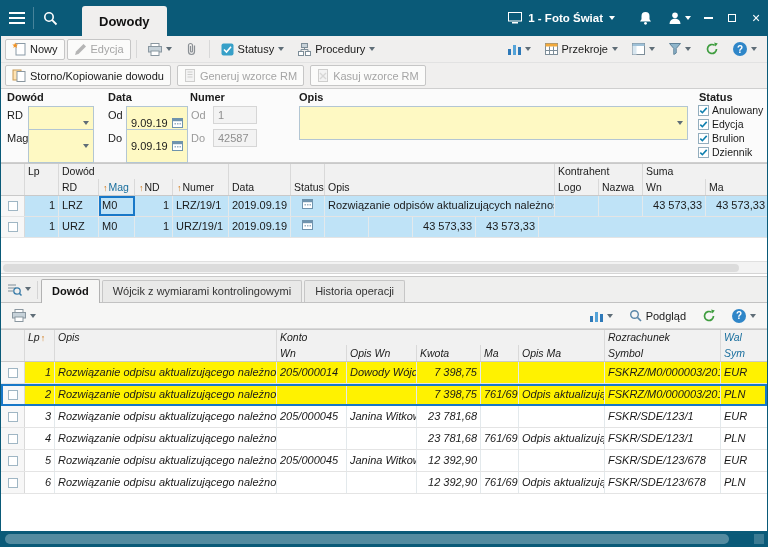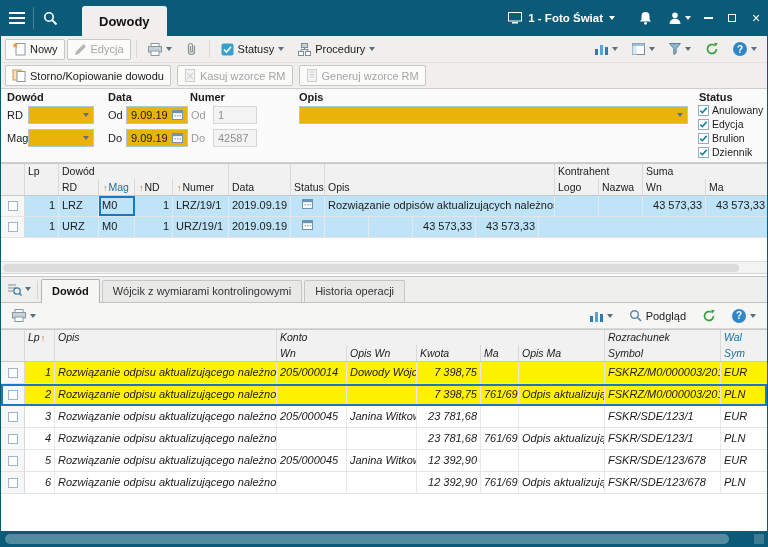--- a/index.html
+++ b/index.html
@@ -27,21 +27,21 @@
   .tbtn.disabled{color:#a5a5a5;}
   .tsep{width:1px;height:18px;background:#d8d8d8;margin:0 3px;}
   .flexsp{flex:1;}
   .helpdot{width:14px;height:14px;border-radius:50%;background:#2f86c8;color:#fff;font-weight:bold;font-size:10px;display:flex;align-items:center;justify-content:center;}
 
   
   .filters{position:absolute;top:89px;left:0;right:0;height:74px;background:#fbfbfb;border-bottom:1px solid #cfcfcf;box-sizing:border-box;}
   .flabel{position:absolute;font-weight:bold;}
   .fplain{position:absolute;}
   .fmuted{position:absolute;color:#9a9a9a;}
-  .combo{position:absolute;height:18px;background:#eab308;border:1px solid #b3c6d3;display:flex;align-items:center;padding:0 4px;box-sizing:border-box;}
+  .combo{position:absolute;height:18px;background:#fef9c3;border:1px solid #b3c6d3;display:flex;align-items:center;padding:16px 4px;box-sizing:border-box;}
   .combo .endchev{margin-left:auto;}
   .input-dis{position:absolute;height:18px;background:#f3f3f3;border:1px solid #d6d6d6;color:#8f8f8f;padding:0 4px;line-height:16px;box-sizing:border-box;}
   .fcheck{position:absolute;display:flex;align-items:center;gap:3px;font-size:10.5px;}
 
   
   .grid-top{position:absolute;top:163px;left:0;right:0;border-top:1px solid #c9c9c9;}
   .grid-bottom{position:absolute;top:329px;left:0;right:0;border-top:1px solid #c9c9c9;font-style:italic;}
   .ghead-group{display:flex;height:15px;line-height:15px;background:#f1f1f1;font-size:10.5px;}
   .ghead-cols{display:flex;height:16px;line-height:16px;background:#f1f1f1;border-bottom:1px solid #c9c9c9;font-size:10.5px;}
   .cell{box-sizing:border-box;flex:0 0 auto;padding:0 3px;overflow:hidden;white-space:nowrap;border-right:1px solid #e3e9ec;}
@@ -191,20 +191,31 @@
       <svg width="13" height="12" viewBox="0 0 13 12">
           <rect x="0" y="6" width="3" height="6" fill="#2e79b8"></rect>
           <rect x="5" y="2" width="3" height="10" fill="#54a3d8"></rect>
           <rect x="10" y="4" width="3" height="8" fill="#2e79b8"></rect>
         </svg>
       <span class="chev"></span>
     </button>
     <button class="tbtn">
       <svg width="13" height="12" viewBox="0 0 13 12">
           <rect x="0.5" y="0.5" width="12" height="11" fill="#fff" stroke="#7d8d98"></rect>
+          <rect x="0.5" y="0.5" width="12" height="3" fill="#f2a93b"></rect>
+          <line x1="4.5" y1="3.5" x2="4.5" y2="11.5" stroke="#7d8d98"></line>
+          <line x1="8.5" y1="3.5" x2="8.5" y2="11.5" stroke="#7d8d98"></line>
+          <line x1="0.5" y1="7.5" x2="12.5" y2="7.5" stroke="#7d8d98"></line>
+        </svg>
+      <span>Przekroje</span>
+      <span class="chev"></span>
+    </button>
+    <button class="tbtn">
+      <svg width="13" height="12" viewBox="0 0 13 12">
+          <rect x="0.5" y="0.5" width="12" height="11" fill="#fff" stroke="#7d8d98"></rect>
           <rect x="0.5" y="0.5" width="12" height="2.5" fill="#9fc1d8"></rect>
           <rect x="0.5" y="3" width="4" height="8.5" fill="#d8e6ef"></rect>
         </svg>
       <span class="chev"></span>
     </button>
     <button class="tbtn">
       <svg width="12" height="12" viewBox="0 0 12 12">
           <polygon points="0.5,0.5 11.5,0.5 7.2,5.5 7.2,10 4.8,11.5 4.8,5.5" fill="#8fb6cc" stroke="#5f8299"></polygon>
         </svg>
       <span class="chev"></span>
@@ -221,37 +232,37 @@
     </button>
   </div>
 
   <div class="toolbar2">
     <button class="tbtn bordered">
       <svg width="14" height="13" viewBox="0 0 14 13">
           <rect x="1" y="1" width="8" height="10" fill="#ffe3b3" stroke="#c89a55"></rect>
           <rect x="5" y="2.5" width="8" height="10" fill="#fff" stroke="#8a97a0"></rect>
         </svg>
       <span>Storno/Kopiowanie dowodu</span>
-    </button>
-    <button class="tbtn bordered disabled">
-      <svg width="12" height="13" viewBox="0 0 12 13" opacity="0.55">
-          <rect x="1.5" y="0.5" width="9" height="12" fill="#eee" stroke="#aaa"></rect>
-          <line x1="3" y1="4" x2="9" y2="10" stroke="#bbb" stroke-width="1.4"></line>
-          <line x1="9" y1="4" x2="3" y2="10" stroke="#bbb" stroke-width="1.4"></line>
-        </svg>
-      <span>Kasuj wzorce RM</span>
     </button>
     <button class="tbtn bordered disabled">
       <svg width="12" height="13" viewBox="0 0 12 13" opacity="0.55">
           <rect x="1.5" y="0.5" width="9" height="12" fill="#eee" stroke="#aaa"></rect>
           <line x1="3.5" y1="3" x2="8.5" y2="3" stroke="#aaa"></line>
           <line x1="3.5" y1="5.5" x2="8.5" y2="5.5" stroke="#aaa"></line>
           <line x1="3.5" y1="8" x2="8.5" y2="8" stroke="#aaa"></line>
         </svg>
       <span>Generuj wzorce RM</span>
+    </button>
+    <button class="tbtn bordered disabled">
+      <svg width="12" height="13" viewBox="0 0 12 13" opacity="0.55">
+          <rect x="1.5" y="0.5" width="9" height="12" fill="#eee" stroke="#aaa"></rect>
+          <line x1="3" y1="4" x2="9" y2="10" stroke="#bbb" stroke-width="1.4"></line>
+          <line x1="9" y1="4" x2="3" y2="10" stroke="#bbb" stroke-width="1.4"></line>
+        </svg>
+      <span>Kasuj wzorce RM</span>
     </button>
   </div>
 
   <div class="filters" id="filters">
     <span class="flabel" style="left:6px;top:2px">Dowód</span>
     <span class="flabel" style="left:107px;top:2px">Data</span>
     <span class="flabel" style="left:189px;top:2px">Numer</span>
     <span class="flabel" style="left:298px;top:2px">Opis</span>
     <span class="flabel" style="left:698px;top:2px">Status</span>
 

